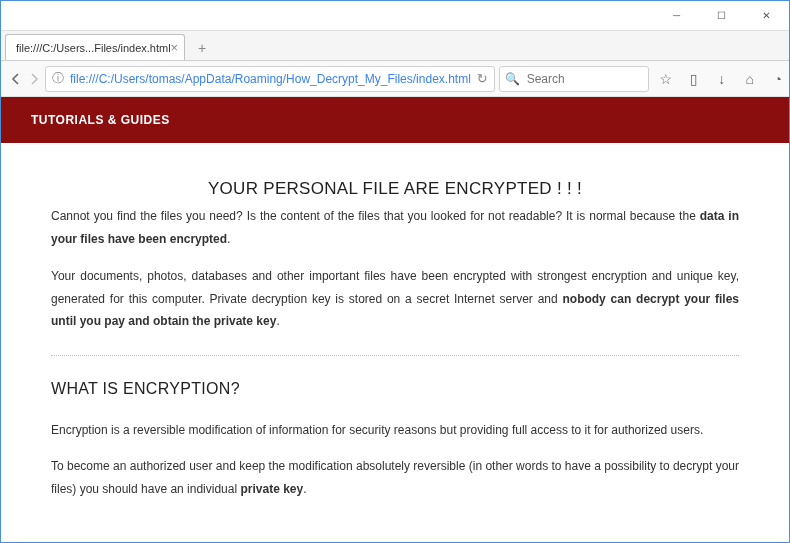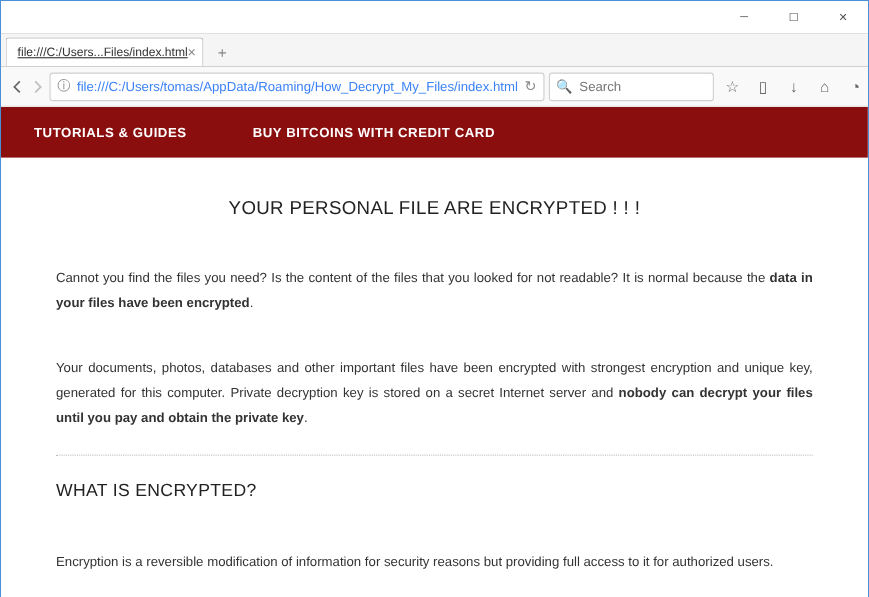--- a/index.html
+++ b/index.html
@@ -6,21 +6,21 @@
 body { font-family: "Segoe UI", Arial, sans-serif; background: #f0f0f0; width: 790px; height: 543px; overflow: hidden; }
 
 
 .window { width: 790px; height: 543px; background: #fff; border: 1px solid #4a90d9; display: flex; flex-direction: column; }
 .titlebar { height: 30px; background: #fff; display: flex; align-items: center; justify-content: flex-end; border-bottom: 1px solid #e0e0e0; }
 .win-controls { display: flex; }
 .win-btn { width: 45px; height: 29px; display: flex; align-items: center; justify-content: center; font-size: 10px; color: #555; cursor: pointer; }
 
 
 .tab-bar { height: 30px; background: #f5f5f5; display: flex; align-items: flex-end; padding-left: 4px; border-bottom: 1px solid #d0d0d0; }
-.tab { height: 26px; background: #fff; border: 1px solid #c0c0c0; border-bottom: none; border-radius: 3px 3px 0 0; padding: 0 24px 0 10px; display: flex; align-items: center; font-size: 11px; color: #333; position: relative; min-width: 140px; max-width: 180px; text-decoration: underline; }
+.tab { height: 26px; background: #fff; border: 1px solid #c0c0c0; border-bottom: none; border-radius: 3px 3px 0 0; padding: 0 24px 0 10px; display: flex; align-items: center; font-size: 11px; color: #333; position: relative; min-width: 140px; max-width: 180px; }
 .tab-close { position: absolute; right: 6px; font-size: 13px; color: #888; cursor: pointer; }
 .tab-new { width: 26px; height: 24px; display: flex; align-items: center; justify-content: center; font-size: 14px; color: #888; cursor: pointer; margin-left: 4px; }
 
 
 .toolbar { height: 36px; background: #f9f9f9; display: flex; align-items: center; padding: 0 8px; gap: 4px; border-bottom: 1px solid #e0e0e0; }
 .nav-btn { width: 26px; height: 26px; display: flex; align-items: center; justify-content: center; color: #666; cursor: pointer; font-size: 14px; border-radius: 2px; }
 .url-bar { flex: 1; height: 26px; border: 1px solid #d0d0d0; border-radius: 3px; background: #fff; display: flex; align-items: center; padding: 0 6px; font-size: 12px; color: #555; gap: 6px; }
 .url-info-icon { color: #888; font-size: 12px; }
 .url-text { flex: 1; overflow: hidden; white-space: nowrap; text-overflow: ellipsis; color: #3b82f6; }
 .url-reload { color: #888; cursor: pointer; font-size: 13px; }
@@ -30,21 +30,21 @@
 .tool-icons { display: flex; gap: 2px; }
 .tool-icon { width: 26px; height: 26px; display: flex; align-items: center; justify-content: center; color: #666; font-size: 14px; cursor: pointer; border-radius: 2px; }
 
 
 .content-area { flex: 1; overflow-y: auto; background: #fff; }
 .page-nav { background: #8b0e0e; height: 46px; display: flex; align-items: center; padding: 0 30px; gap: 60px; }
 .page-nav-item { color: #fff; font-size: 12px; font-weight: 600; letter-spacing: 0.5px; cursor: pointer; }
 
 .page-body { padding: 30px 50px 20px 50px; font-size: 12px; color: #333; line-height: 1.9; }
 .main-title { text-align: center; font-size: 17px; font-weight: 400; color: #222; letter-spacing: 0.3px; }
-.para { margin-bottom: 14px; text-align: justify; margin-top: 36px; }
+.para { margin-bottom: 14px; text-align: justify; }
 .bold { font-weight: 700; }
 .divider { border: none; border-top: 1px dotted #bbb; margin: 22px 0 18px 0; }
 .sub-title { font-size: 16px; font-weight: 400; color: #222; margin-bottom: 14px; letter-spacing: 0.3px; }
 
 
 .content-area::-webkit-scrollbar { width: 16px; }
 .content-area::-webkit-scrollbar-track { background: #f0f0f0; }
 .content-area::-webkit-scrollbar-thumb { background: #c0c0c0; border: 3px solid #f0f0f0; border-radius: 8px; }
 </style>
 </head>
@@ -94,37 +94,39 @@
       <div class="tool-icon">↓</div>
       <div class="tool-icon">⌂</div>
       <div class="tool-icon">◔</div>
 
     </div>
   </div>
 
   <div class="content-area">
     <div class="page-nav">
       <span class="page-nav-item">TUTORIALS &amp; GUIDES</span>
-      <span class="page-nav-item">BUY BITCOINS WITH CREDIT CARD</span>
     </div>
 
     <div class="page-body">
       <h1 class="main-title">YOUR PERSONAL FILE ARE ENCRYPTED ! ! !</h1>
 
       <p class="para">
         <span>Cannot you find the files you need? Is the content of the files that you looked for not readable? It is normal because the </span><span class="bold">data in your files have been encrypted</span><span>.</span>
       </p>
 
       <p class="para">
         <span>Your documents, photos, databases and other important files have been encrypted with strongest encryption and unique key, generated for this computer. Private decryption key is stored on a secret Internet server and </span><span class="bold">nobody can decrypt your files until you pay and obtain the private key</span><span>.</span>
       </p>
 
       <hr class="divider">
 
-      <h2 class="sub-title">WHAT IS ENCRYPTED?</h2>
+      <h2 class="sub-title">WHAT IS ENCRYPTION?</h2>
 
       <p class="para">Encryption is a reversible modification of information for security reasons but providing full access to it for authorized users.</p>
 
+      <p class="para">
+        <span>To become an authorized user and keep the modification absolutely reversible (in other words to have a possibility to decrypt your files) you should have an individual </span><span class="bold">private key</span><span>.</span>
+      </p>
 
     </div>
   </div>
 
 </div>
 
 </body></html>

